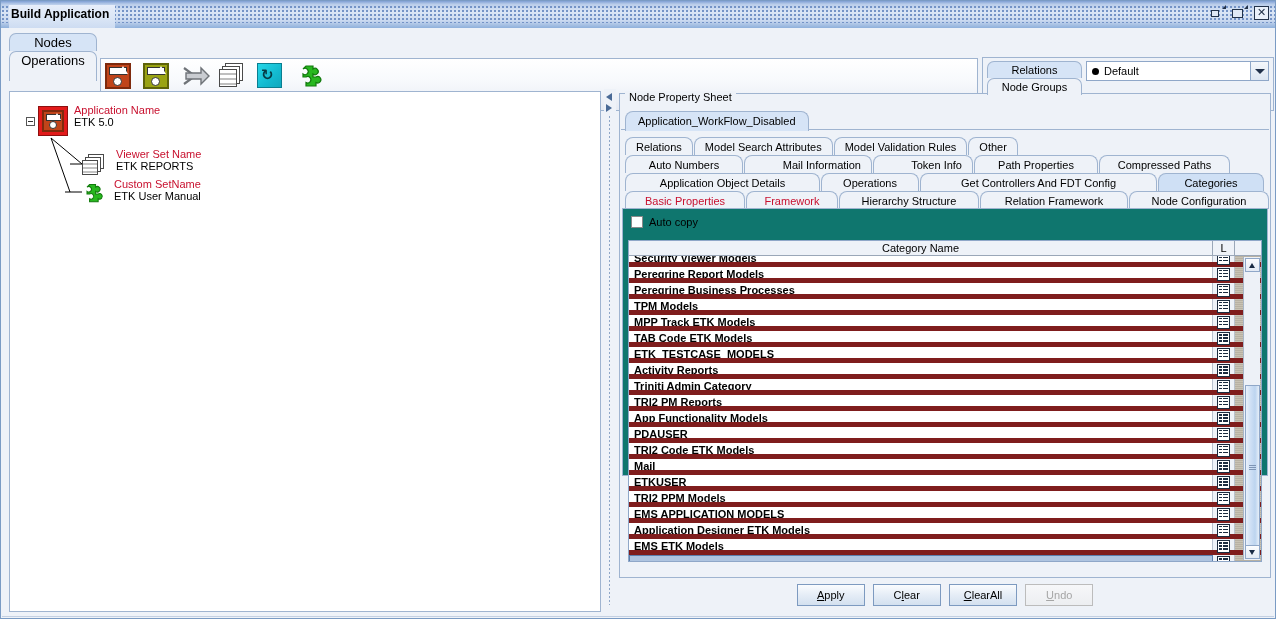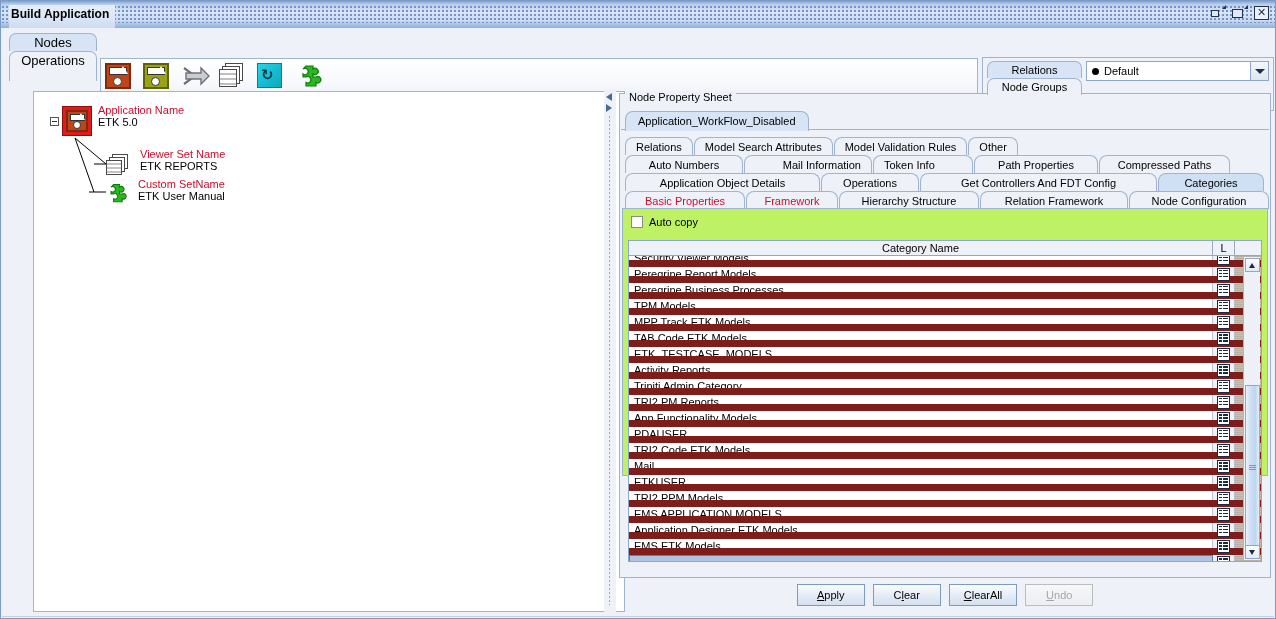--- a/index.html
+++ b/index.html
@@ -334,21 +334,20 @@
   
   #tree-panel {
     position: absolute;
     left: 8px; top: 90px;
     width: 592px;
     height: 521px;
     background: #ffffff;
     border: 1px solid #9fb4d0;
     box-sizing: border-box;
     overflow: hidden;
-    margin-left: 24px;
   }
   .tree-node {
     position: absolute;
   }
   .tn-label {
     font-size: 11px;
     color: #c8102e;
     white-space: nowrap;
   }
   .tn-sub {
@@ -471,21 +470,21 @@
   #tabrow2 { top: 153px; }
   #tabrow3 { top: 171px; }
   #tabrow4 { top: 189px; }
 
   
   #panel-body {
     position: absolute;
     left: 621px; top: 207px;
     width: 646px;
     height: 268px;
-    background: #bef264;
+    background: #0f766e;
     border: 1px solid #9fb4d0;
     box-sizing: border-box;
   }
   #autocopy-row {
     position: absolute;
     left: 8px; top: 7px;
     display: flex;
     align-items: center;
     gap: 6px;
   }
@@ -545,22 +544,23 @@
     overflow: hidden;
   }
   #cat-rows {
     position: absolute;
     left: 0; top: -5px;
     width: 100%;
   }
   .cat-row {
     display: flex;
     height: 16px;
-    border-bottom: 7px solid #7f1d1d;
-    box-sizing: border-box;
+    border-bottom: 5px solid #7f1d1d;
+    box-sizing: border-box;
+    font-weight: bold;
   }
   .cat-row .c-name {
     flex: 1;
     padding-left: 5px;
     font-size: 11px;
     line-height: 15px;
     border-right: 1px solid #b9c2cf;
     box-sizing: border-box;
     white-space: nowrap;
     overflow: hidden;
@@ -870,21 +870,21 @@
   <div class="tabrow" id="tabrow1">
     <div class="ptab">Relations</div>
     <div class="ptab">Model Search Attributes</div>
     <div class="ptab">Model Validation Rules</div>
     <div class="ptab">Other</div>
   </div>
 
   <div class="tabrow" id="tabrow2">
     <div class="ptab" style="width:118px;text-align:center;">Auto Numbers</div>
     <div class="ptab" style="width:128px;text-align:right;">Mail Information</div>
-    <div class="ptab" style="width:100px;text-align:left;">Token Info</div>
+    <div class="ptab" style="width:100px;text-align:right;">Token Info</div>
     <div class="ptab" style="width:124px;text-align:center;">Path Properties</div>
     <div class="ptab" style="width:131px;text-align:center;">Compressed Paths</div>
   </div>
 
   <div class="tabrow" id="tabrow3">
     <div class="ptab" style="width:195px;text-align:center;">Application Object Details</div>
     <div class="ptab" style="width:98px;text-align:center;">Operations</div>
     <div class="ptab" style="width:237px;text-align:center;">Get Controllers And FDT Config</div>
     <div class="ptab sel" style="width:106px;text-align:center;">Categories</div>
   </div>

